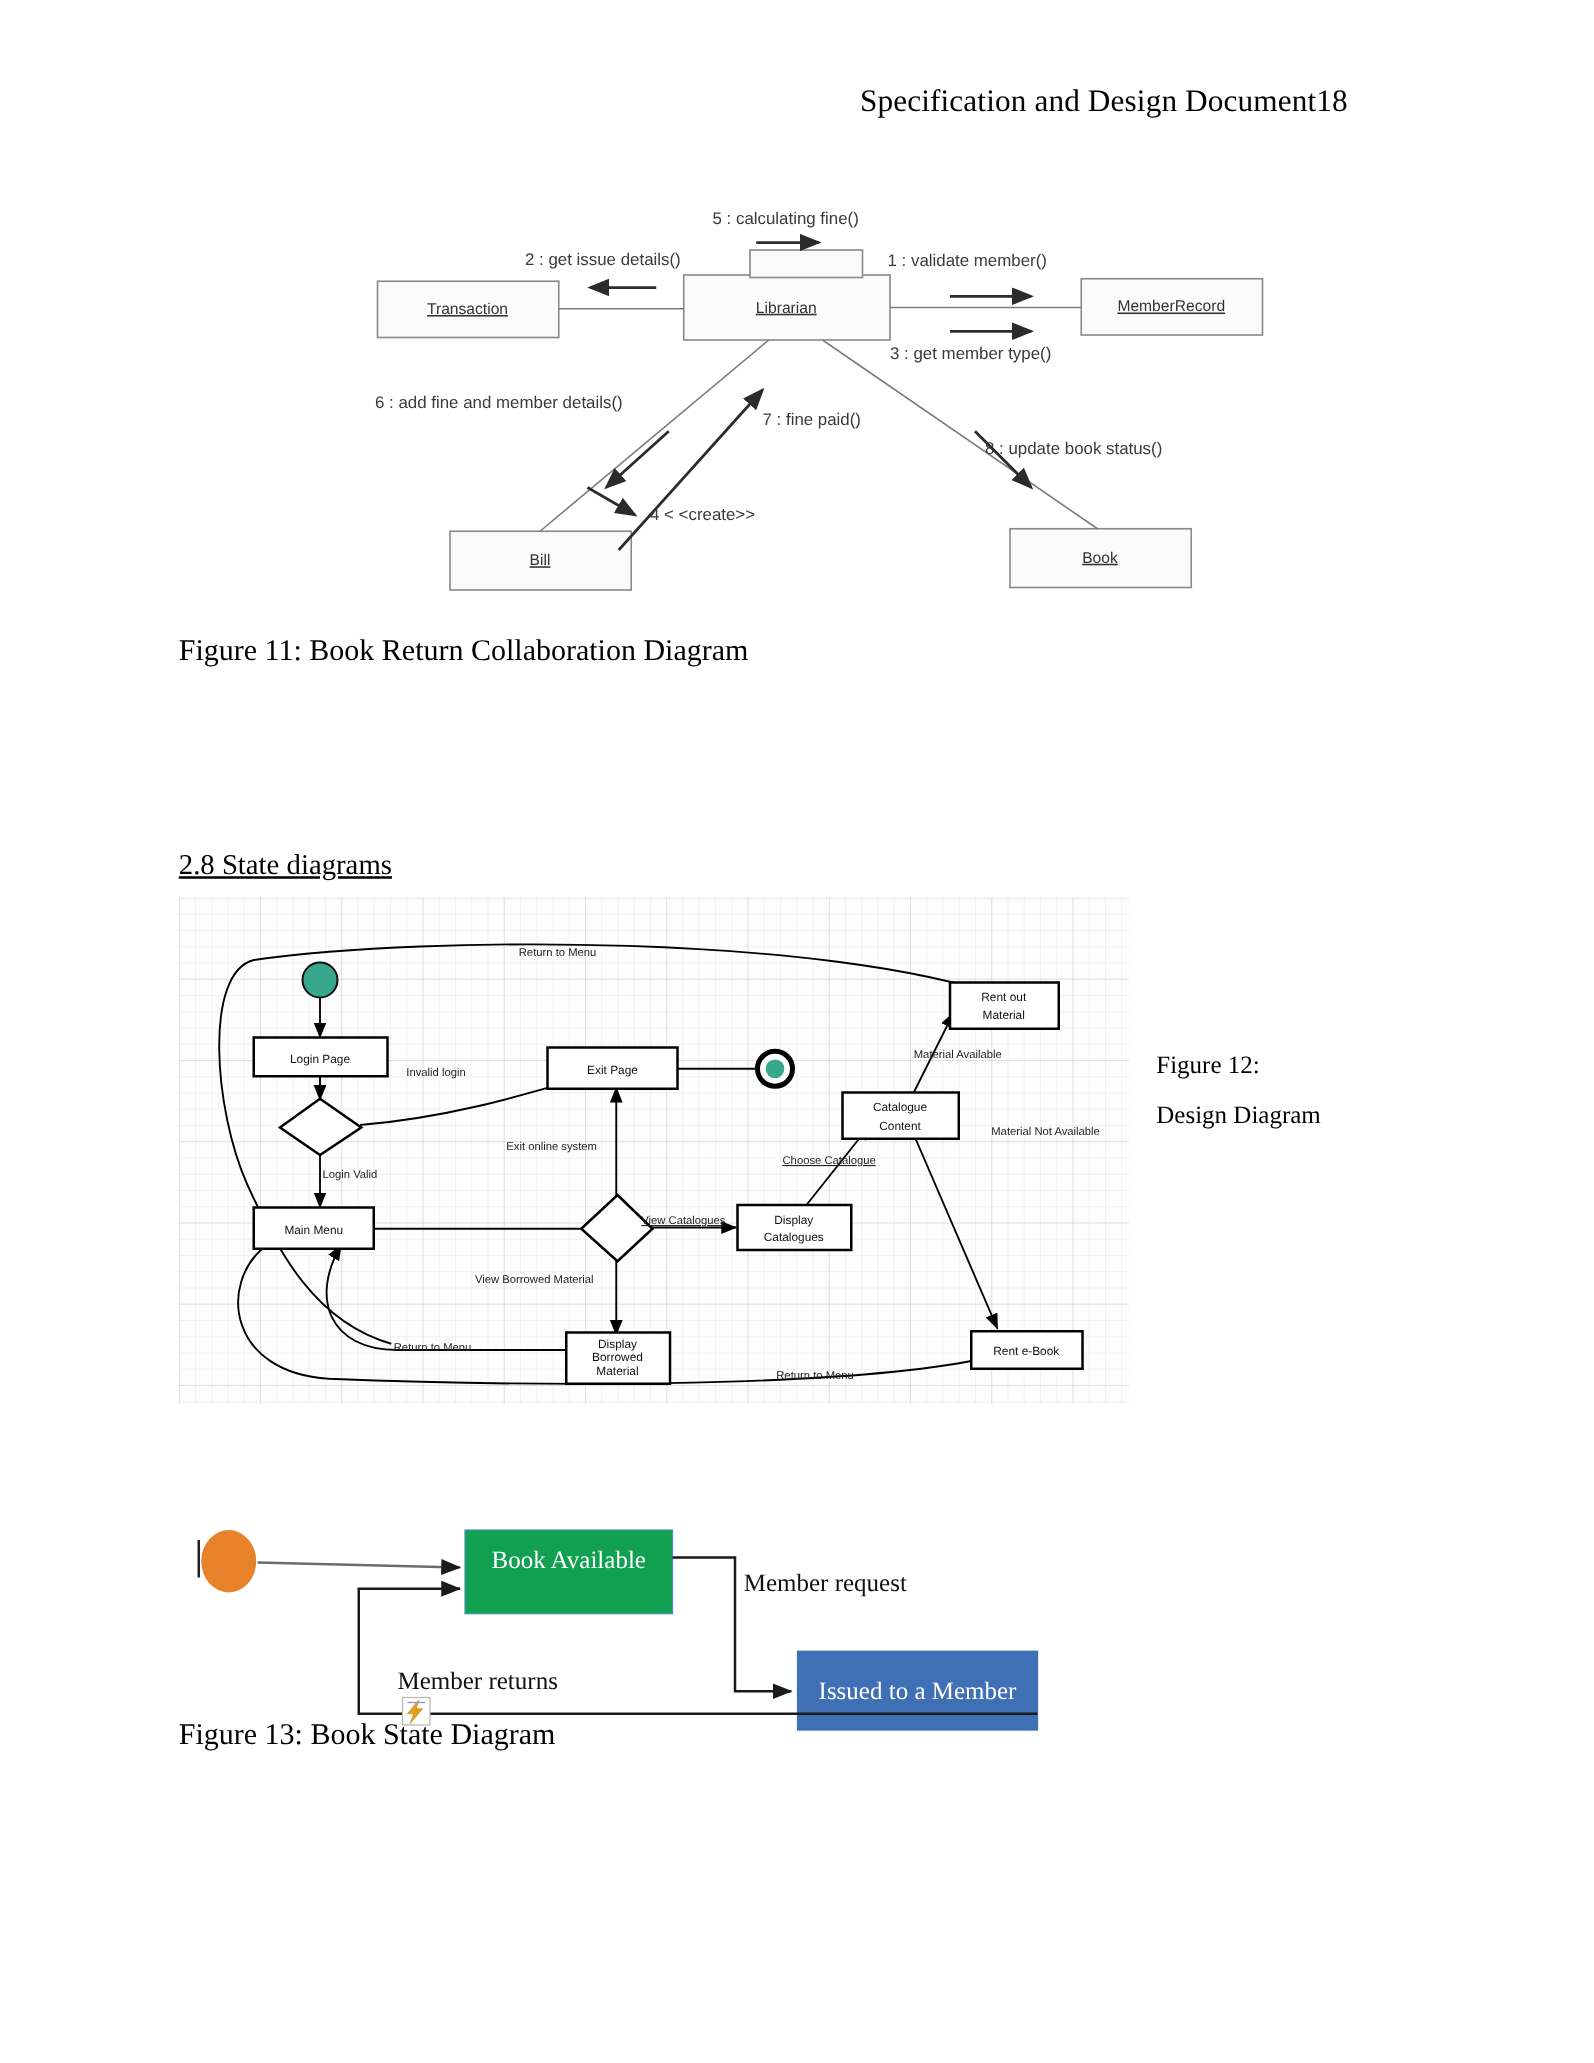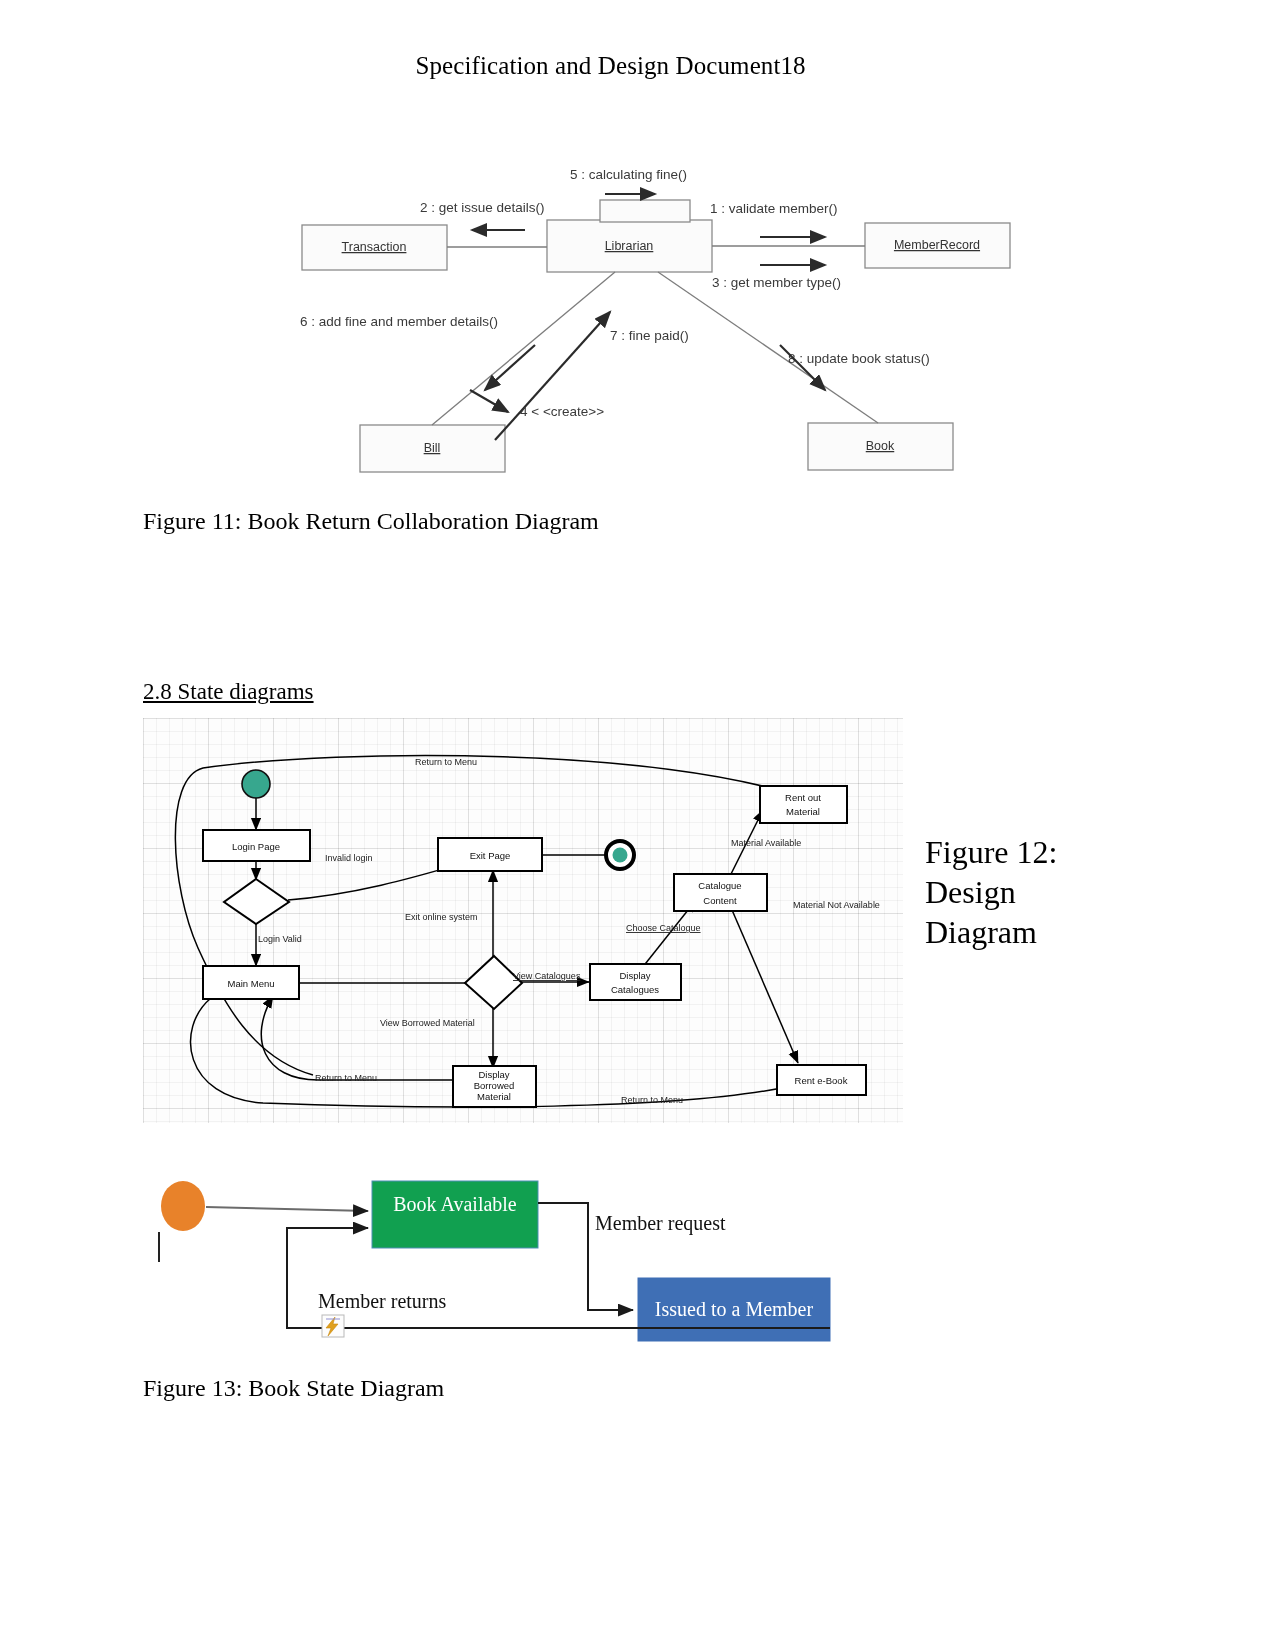--- a/index.html
+++ b/index.html
@@ -7,22 +7,22 @@
     width:1275px; height:1650px;
     background:#ffffff;
     font-family:"Liberation Serif", serif;
     color:#000;
     position:relative;
     overflow:hidden;
   }
   .page { position:relative; width:1275px; height:1650px; }
 
   
-  .hdr { position:absolute; left:143px; top:52px; width:935px;
-         display:flex; justify-content:center; align-items:baseline; }
+  .hdr { position:absolute; left:143px; top:68px; width:935px;
+         display:flex; justify-content:flex-end; align-items:baseline; }
   .hdr-title { font-size:25px; letter-spacing:.1px; }
   .hdr-page { font-size:25px; }
 
   
   .caption { position:absolute; font-size:24px;text-align:right; }
   .section-head { position:absolute; left:143px; top:679px; font-size:23px;text-decoration:underline; }
 
   
   #fig11 { position:absolute; left:280px; top:150px; width:740px; height:340px; }
   #fig11 svg { display:block; }
@@ -46,24 +46,24 @@
   }
   .sd-box { fill:#ffffff; stroke:#000; stroke-width:2; }
   .sd-txt { font-family:"Liberation Sans", sans-serif; font-size:9.5px; fill:#111; text-anchor:middle; }
   .sd-edge-lbl { font-family:"Liberation Sans", sans-serif; font-size:9px; fill:#222; }
   .sd-edge-lbl.sq { text-decoration: underline; text-decoration-style: wavy;
                     text-decoration-color:#e06666; }
   .sd-line { stroke:#000; stroke-width:1.5; fill:none; }
 
   
   #fig12cap { position:absolute; left:925px; top:832px; width:210px;
-              font-size:32px; line-height:40px; }
-
-  
-  #fig13 { position:absolute; left:150px; top:1158px; width:740px; height:215px; }
+              font-size:20px; line-height:40px; }
+
+  
+  #fig13 { position:absolute; left:150px; top:1201px; width:740px; height:215px; }
   .f13-node-txt { font-family:"Liberation Serif", serif; font-size:20px;
                   fill:#ffffff; text-anchor:middle; }
   .f13-lbl { font-family:"Liberation Serif", serif; font-size:20px; fill:#111; }
   .f13-line { stroke:#1a1a1a; stroke-width:2; fill:none; }
   .f13-line-grey { stroke:#6b6b6b; stroke-width:2; fill:none; }
   .caret { position:absolute; left:158px; top:1232px; width:2px; height:30px;
            background:#222; }
 </style>
 </head>
 <body>

